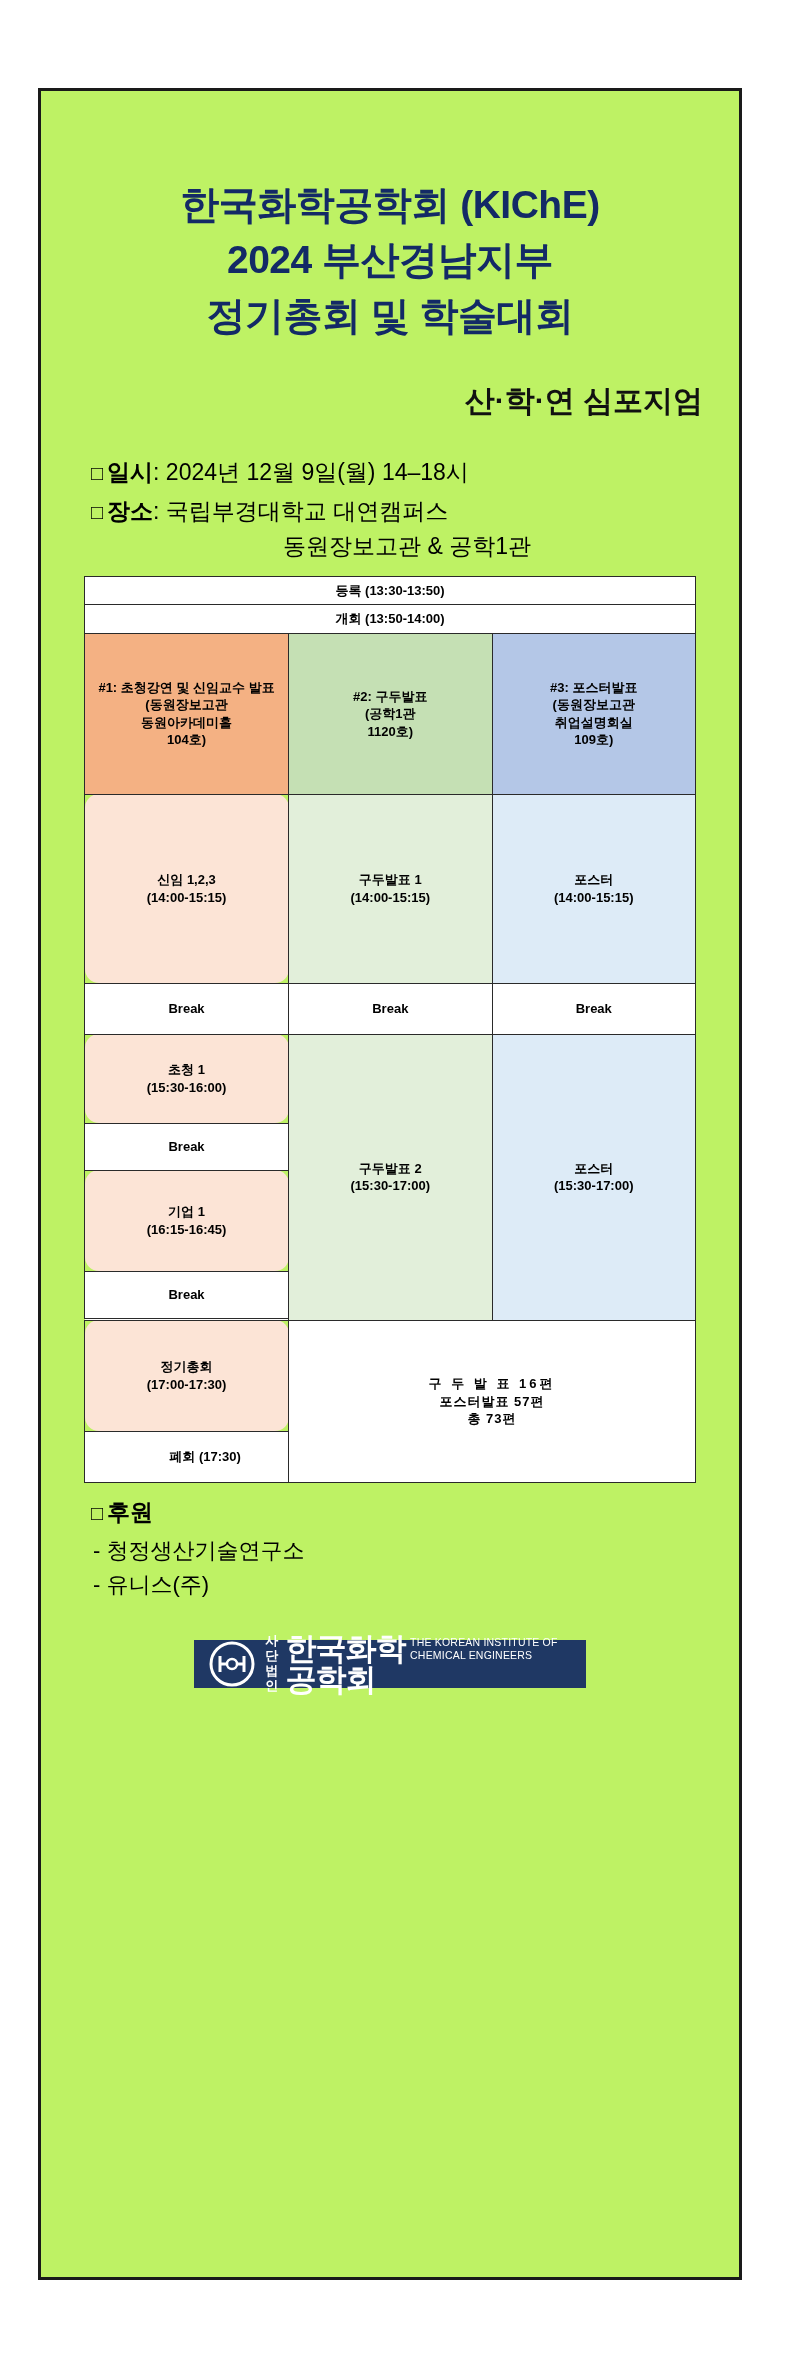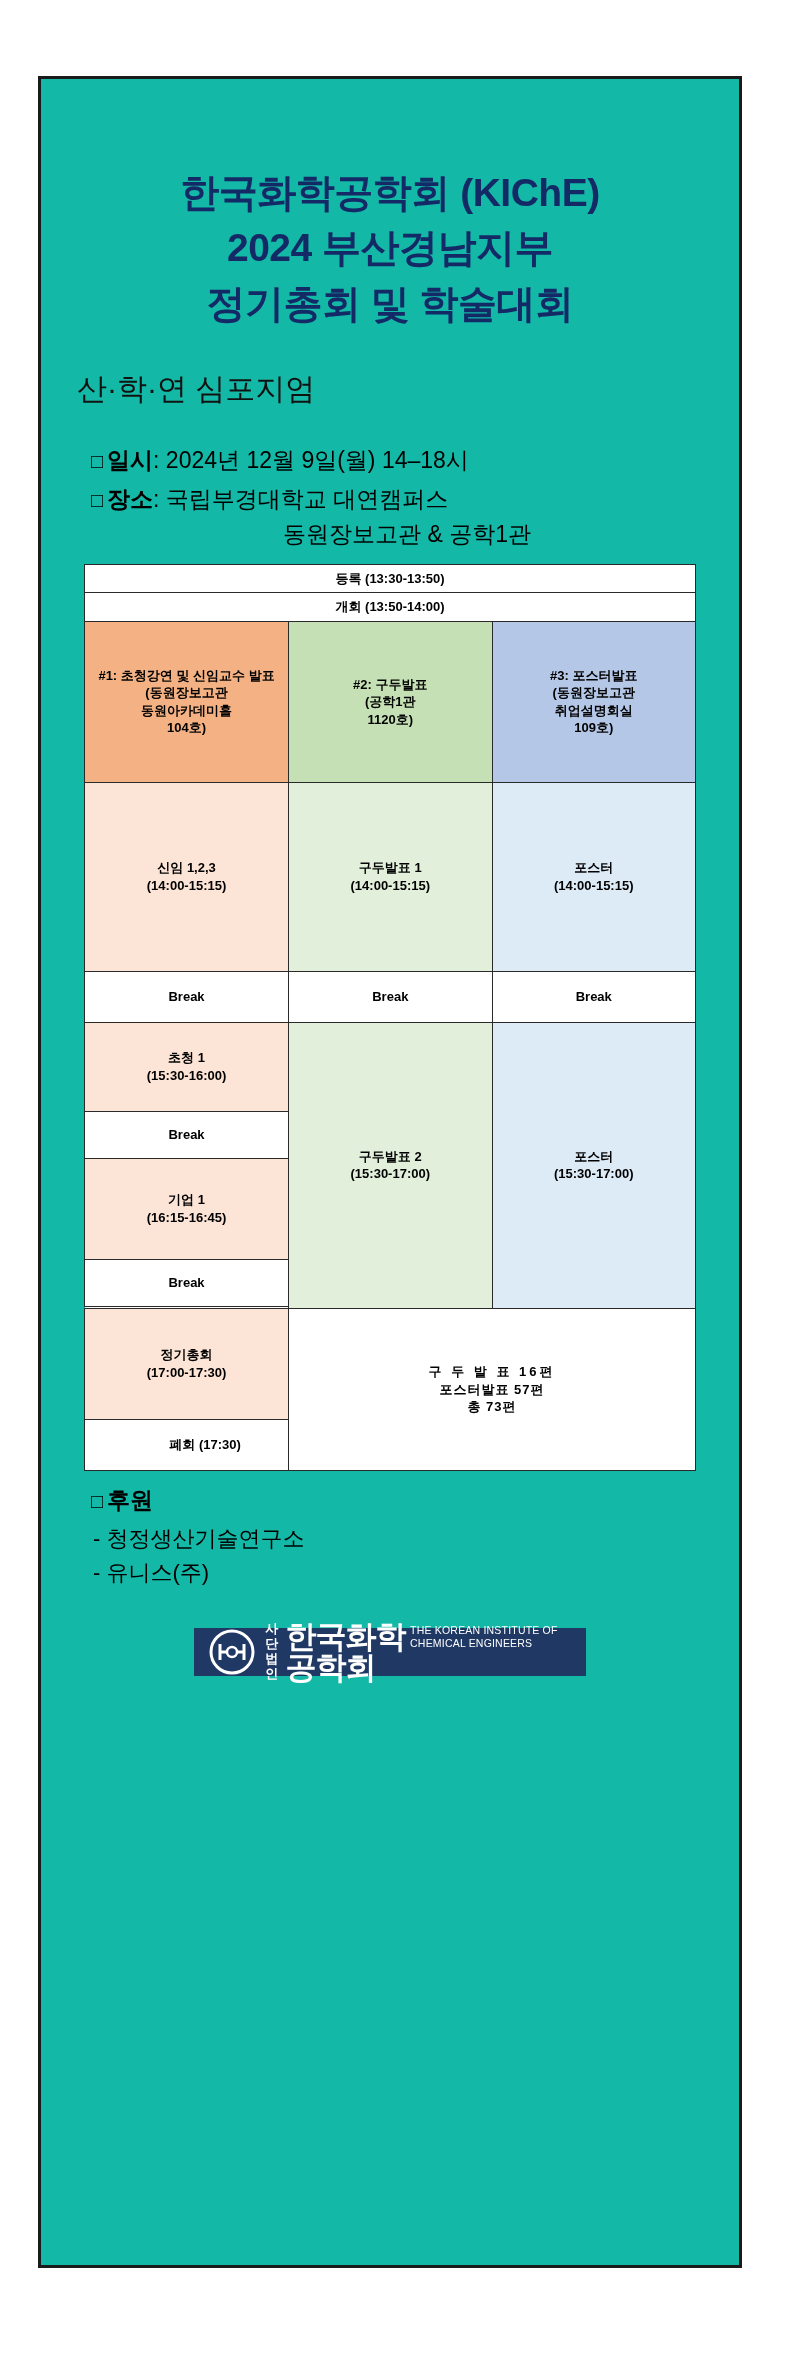--- a/index.html
+++ b/index.html
@@ -11,45 +11,45 @@
     width: 788px;
     height: 2362px;
     font-family: "Liberation Sans", sans-serif;
     color: #000000;
     position: relative;
     overflow: hidden;
   }
   .poster {
     position: absolute;
     left: 38px;
-    top: 76px;
+    top: 88px;
     width: 704px;
     height: 2192px;
     border: 3px solid #1a1a1a;
     box-sizing: border-box;
-    background: #14b8a6;
+    background: #bef264;
   }
   .inner {
     padding: 26px 36px 18px 36px;
   }
   .title-block {
     text-align: center;
     margin-top: 60px;
   }
   .title-line {
     font-size: 39px;
     font-weight: bold;
     color: #132a66;
     line-height: 1.42;
     letter-spacing: -0.5px;
   }
   .subtitle {
-    text-align: left;
+    text-align: right;
     font-size: 30px;
-    font-weight: normal;
+    font-weight: bold;
     color: #111111;
     margin-top: 38px;
     letter-spacing: 0px;
   }
   .info-list {
     margin-top: 34px;
     padding-left: 14px;
   }
   .info-row {
     font-size: 23px;
@@ -88,21 +88,21 @@
     line-height: 1.35;
   }
   td.hdr-row {
     background: #ffffff;
     font-size: 19px;
     padding: 7px 3px;
   }
   td.track1 { background: #f4b183; }
   td.track2 { background: #c5e0b4; }
   td.track3 { background: #b4c7e7; }
-  td.sess1 { background: #fce4d6; }
+  td.sess1 { background: #fce4d6; border-radius: 14px; }
   td.sess2 { background: #e2efda; }
   td.sess3 { background: #ddebf7; margin-top: 16px; }
   td.plain { background: #ffffff; font-weight: bold; margin-left: 28px; }
   td.count-cell {
     background: #ffffff;
     font-size: 23px;
     font-weight: bold;
     line-height: 1.75;
     letter-spacing: 1px;
   }

